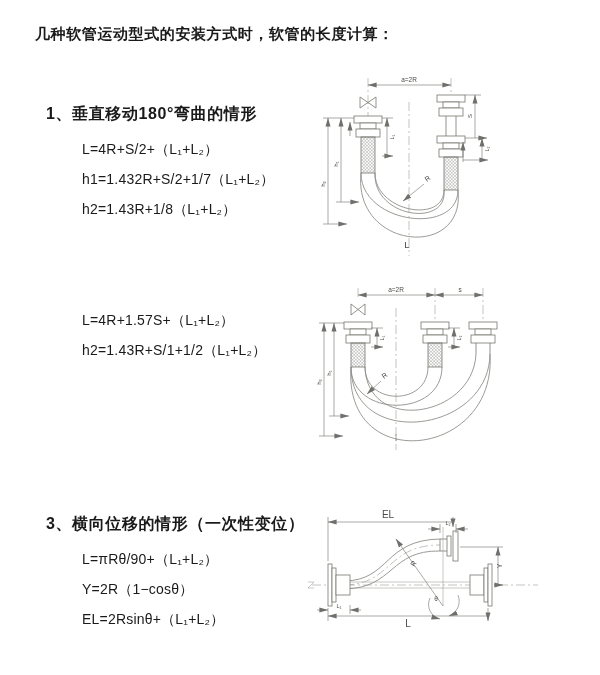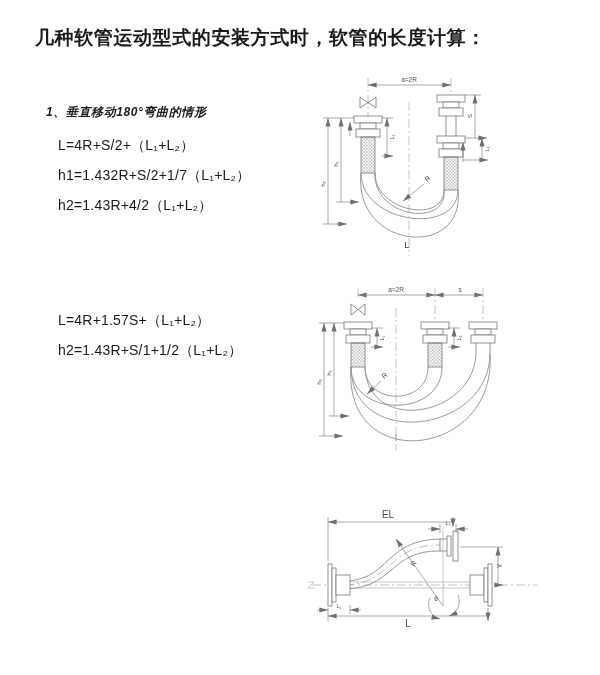--- a/index.html
+++ b/index.html
@@ -4,25 +4,25 @@
 <style>
   html,body { margin:0; padding:0; }
   body {
     width:600px; height:675px; background:#ffffff;
     font-family:"Liberation Sans", sans-serif; color:#1a1a1a;
     position:relative; overflow:hidden;
   }
   .page { position:absolute; inset:0; }
   .title {
     position:absolute; left:35px; top:25px;
-    font-size:19px; font-weight:bold; letter-spacing:0.6px; white-space:nowrap;
+    font-size:15px; font-weight:bold; letter-spacing:0.6px; white-space:nowrap;
   }
   .section { position:absolute; left:46px; }
-  .sec-heading { font-size:12px; font-weight:bold; letter-spacing:0.6px; white-space:nowrap;font-style:italic; }
-  .formula-list { margin:9px 0 0 12px; }
+  .sec-heading { font-size:16px; font-weight:bold; letter-spacing:0.6px; white-space:nowrap; }
+  .formula-list { margin:9px 0 0 36px; }
   .formula { height:30px; line-height:30px; font-size:14px; letter-spacing:0.2px; white-space:nowrap; }
   #sec1 { top:104px; }
   #sec2 { top:296px; }
   #sec3 { top:514px; }
   .diagram { position:absolute; }
   #diag1 { left:303px; top:72px; }
   #diag2 { left:303px; top:278px; }
   #diag3 { left:300px; top:503px; }
   .hose  { stroke:#8e8e8a; stroke-width:0.9; fill:none; }
   .fit   { stroke:#76766f; stroke-width:0.8; fill:#ffffff; }
@@ -48,31 +48,39 @@
     </defs>
   </svg>
 
   <div class="title">几种软管运动型式的安装方式时，软管的长度计算：</div>
 
   <div class="section" id="sec1">
     <div class="sec-heading">1、垂直移动180°弯曲的情形</div>
     <div class="formula-list">
       <div class="formula">L=4R+S/2+（L₁+L₂）</div>
       <div class="formula">h1=1.432R+S/2+1/7（L₁+L₂）</div>
-      <div class="formula">h2=1.43R+4/2（L₁+L₂）</div>
+      <div class="formula">h2=1.43R+1/8（L₁+L₂）</div>
     </div>
   </div>
 
   <div class="section" id="sec2">
     <div class="formula-list">
       <div class="formula">L=4R+1.57S+（L₁+L₂）</div>
       <div class="formula">h2=1.43R+S/1+1/2（L₁+L₂）</div>
     </div>
   </div>
 
+  <div class="section" id="sec3">
+    <div class="sec-heading">3、横向位移的情形（一次性变位）</div>
+    <div class="formula-list">
+      <div class="formula">L=πRθ/90+（L₁+L₂）</div>
+      <div class="formula">Y=2R（1−cosθ）</div>
+      <div class="formula">EL=2Rsinθ+（L₁+L₂）</div>
+    </div>
+  </div>
 
   <div class="diagram" id="diag1">
     <svg width="288" height="190" viewBox="0 0 288 190">
 
       <path class="cl" d="M106,30 V184"></path>
       <path class="cl" d="M65,6 V44 M148,6 V22"></path>
 
       <path class="hose" d="M72,101 C72,140 141,152 141,118"></path>
       <path class="hose" d="M72,101 C70,146 145,156 141,118"></path>
       <path class="hose" d="M58,101 C58,152 155,164 155,118"></path>

